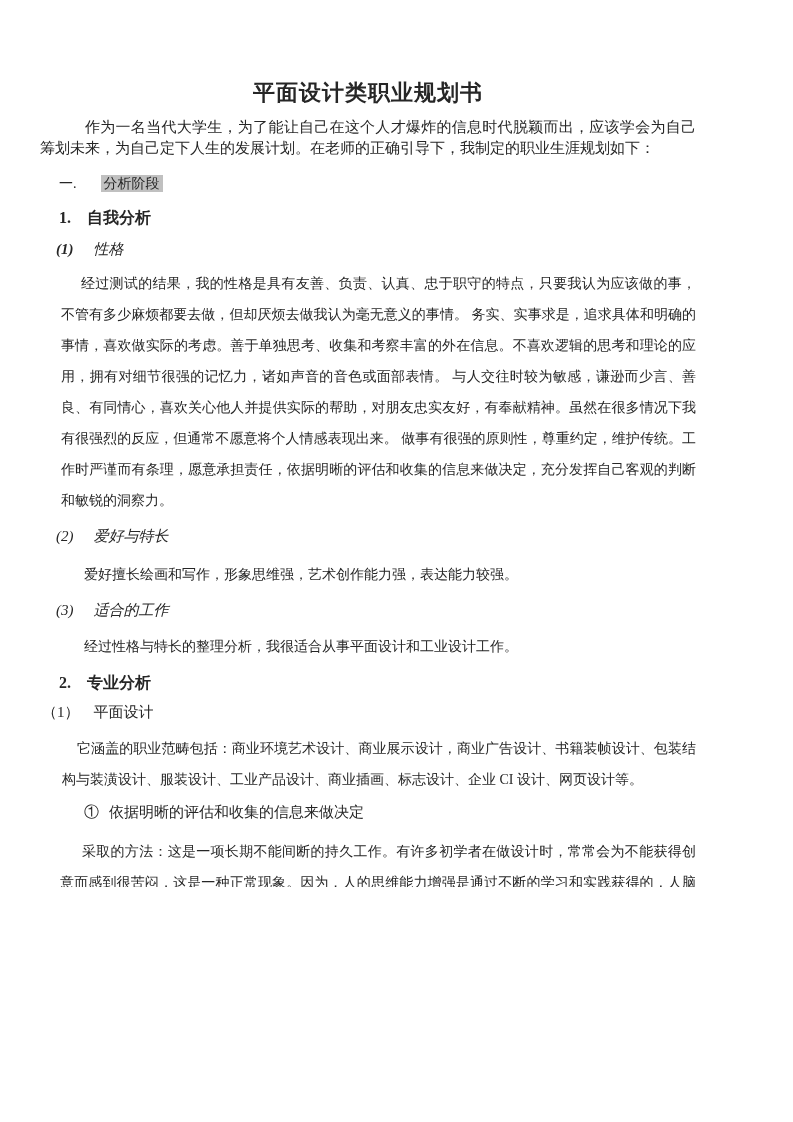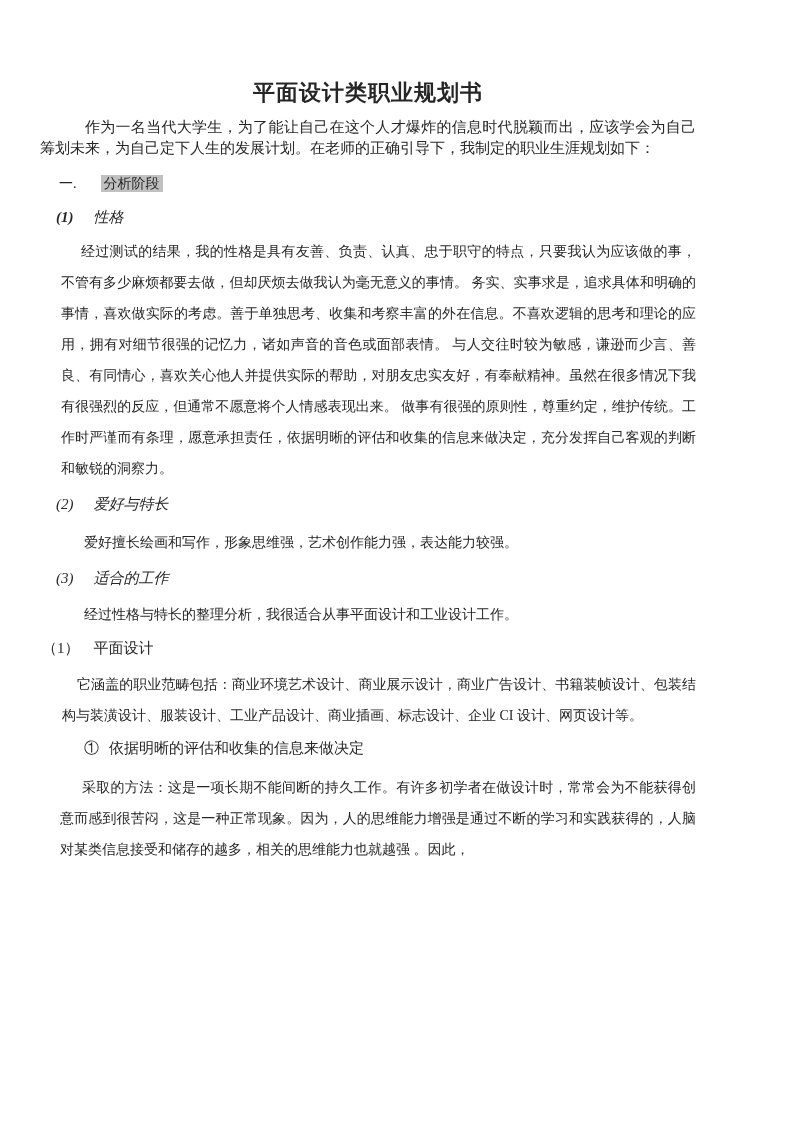--- a/index.html
+++ b/index.html
@@ -87,36 +87,42 @@
 <div class="page">
 
   <h1 class="doc-title">平面设计类职业规划书</h1>
 
   <p class="intro">作为一名当代大学生，为了能让自己在这个人才爆炸的信息时代脱颖而出，应该学会为自己筹划未来，为自己定下人生的发展计划。在老师的正确引导下，我制定的职业生涯规划如下：</p>
 
   <div class="stage-heading">
     <span class="num">一.</span><span class="label" style="background-color: rgb(192, 192, 192);">分析阶段</span>
   </div>
 
+  <div class="sec-heading">
+    <span class="num">1.</span><span>自我分析</span>
+  </div>
 
   <div class="item-heading">
     <span class="num bold">(1)</span><span>性格</span>
   </div>
   <p class="para p-personality">经过测试的结果，我的性格是具有友善、负责、认真、忠于职守的特点，只要我认为应该做的事，不管有多少麻烦都要去做，但却厌烦去做我认为毫无意义的事情。 务实、实事求是，追求具体和明确的事情，喜欢做实际的考虑。善于单独思考、收集和考察丰富的外在信息。不喜欢逻辑的思考和理论的应用，拥有对细节很强的记忆力，诸如声音的音色或面部表情。 与人交往时较为敏感，谦逊而少言、善良、有同情心，喜欢关心他人并提供实际的帮助，对朋友忠实友好，有奉献精神。虽然在很多情况下我有很强烈的反应，但通常不愿意将个人情感表现出来。 做事有很强的原则性，尊重约定，维护传统。工作时严谨而有条理，愿意承担责任，依据明晰的评估和收集的信息来做决定，充分发挥自己客观的判断和敏锐的洞察力。</p>
 
   <div class="item-heading">
     <span class="num">(2)</span><span>爱好与特长</span>
   </div>
   <p class="para p-hobbies">爱好擅长绘画和写作，形象思维强，艺术创作能力强，表达能力较强。</p>
 
   <div class="item-heading">
     <span class="num">(3)</span><span>适合的工作</span>
   </div>
   <p class="para p-suitable">经过性格与特长的整理分析，我很适合从事平面设计和工业设计工作。</p>
 
+  <div class="sec-heading">
+    <span class="num">2.</span><span>专业分析</span>
+  </div>
 
   <div class="sub-heading2">
     <span class="num">（1）</span><span>平面设计</span>
   </div>
 
   <p class="para p-scope">它涵盖的职业范畴包括：商业环境艺术设计、商业展示设计，商业广告设计、书籍装帧设计、包装结构与装潢设计、服装设计、工业产品设计、商业插画、标志设计、企业 CI 设计、网页设计等。</p>
 
   <div class="point-heading">
     <span class="marker">①</span><span>依据明晰的评估和收集的信息来做决定</span>
   </div>

